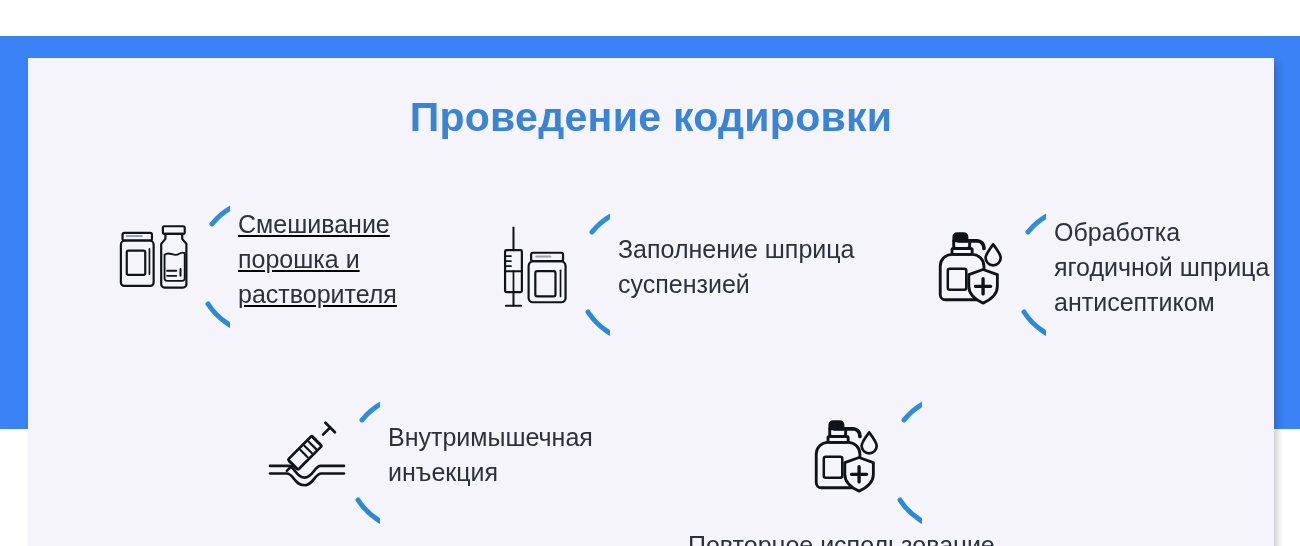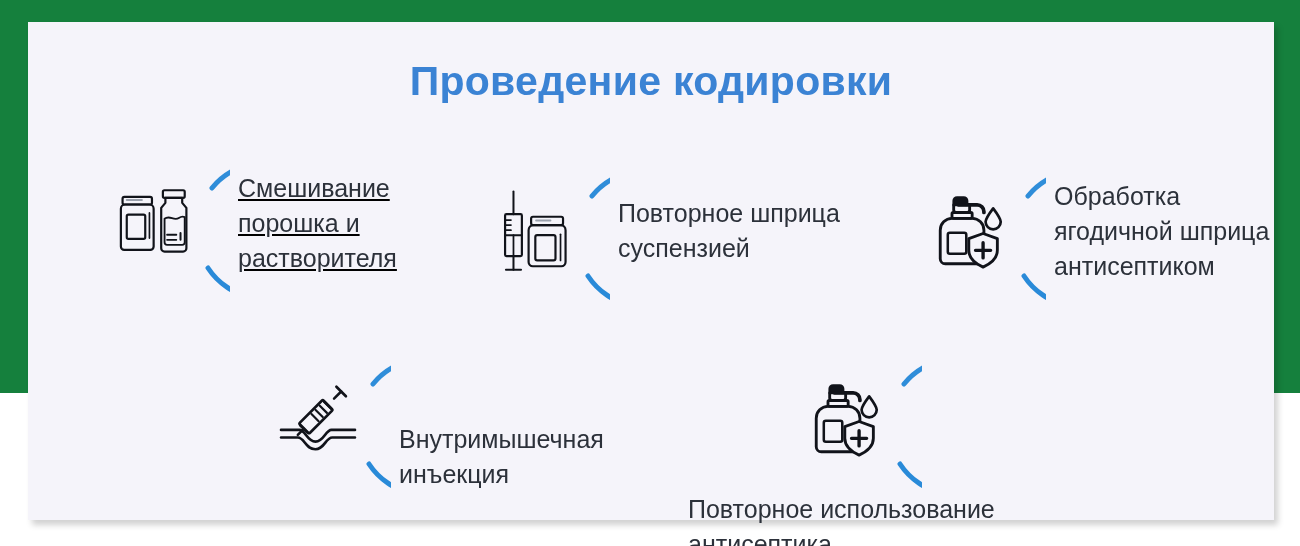--- a/index.html
+++ b/index.html
@@ -10,22 +10,23 @@
   body {
     width: 1300px;
     height: 546px;
     font-family: "Liberation Sans", sans-serif;
     overflow: hidden;
   }
   #slide {
     position: relative;
     width: 1300px;
     height: 393px;
-    background: #15803d;
+    background: #3b82f6;
     box-sizing: border-box;
+    margin-top: 36px;
   }
   #panel {
     position: absolute;
     left: 28px;
     top: 22px;
     width: 1246px;
     height: 498px;
     background: #f5f4fa;
     box-shadow: 4px 5px 6px rgba(0,0,0,0.18);
   }
@@ -80,21 +81,21 @@
     max-width: 280px;
   }
   .step-label.wide { max-width: 330px; }
   
   #step-1 { left: 56px;  top: 128px; text-decoration: underline; }
   #step-1 .step-label { max-width: 200px; }
   #step-2 { left: 436px; top: 136px; }
   #step-2 .step-label { max-width: 250px; }
   #step-3 { left: 872px; top: 136px; }
   #step-3 .step-label { max-width: 270px; }
-  #step-4 { left: 217px; top: 324px; align-items: flex-end; }
+  #step-4 { left: 206px; top: 324px; }
   #step-4 .step-label { max-width: 230px; }
   #step-5 { left: 652px; top: 324px; flex-direction: column; }
   #step-5 .step-label { max-width: 330px; }
 </style>
 </head>
 <body>
 
 <div id="slide">
   <div id="panel">
 
@@ -158,21 +159,21 @@
             <path d="M13 96 h18" stroke-width="2.4"></path>
 
             <rect x="43" y="33" width="38" height="10" rx="2.2"></rect>
             <path d="M46 43 h32 a6 6 0 0 1 6 6 v38 a5 5 0 0 1 -5 5 h-34 a5 5 0 0 1 -5 -5 v-38 a6 6 0 0 1 6 -6 z"></path>
             <rect x="48" y="55" width="24" height="30" rx="2.2"></rect>
             <path d="M78 54 v31" stroke-width="2"></path>
             <path d="M49 37.5 h17" stroke-width="2.4" stroke="#9aa0ac"></path>
           </svg>
         </div>
       </div>
-      <div class="step-label">Повторное шприца суспензией</div>
+      <div class="step-label">Заполнение шприца суспензией</div>
     </div>
 
     <div class="step" id="step-3">
       <div class="circle-wrap">
         <svg class="ring" viewBox="0 0 146 146">
           <defs>
             <linearGradient id="g3" x1="0" y1="1" x2="1" y2="0">
               <stop offset="0" stop-color="#2789d8" stop-opacity="1"></stop>
               <stop offset="0.62" stop-color="#2789d8" stop-opacity="0.95"></stop>
               <stop offset="0.86" stop-color="#2789d8" stop-opacity="0.35"></stop>

